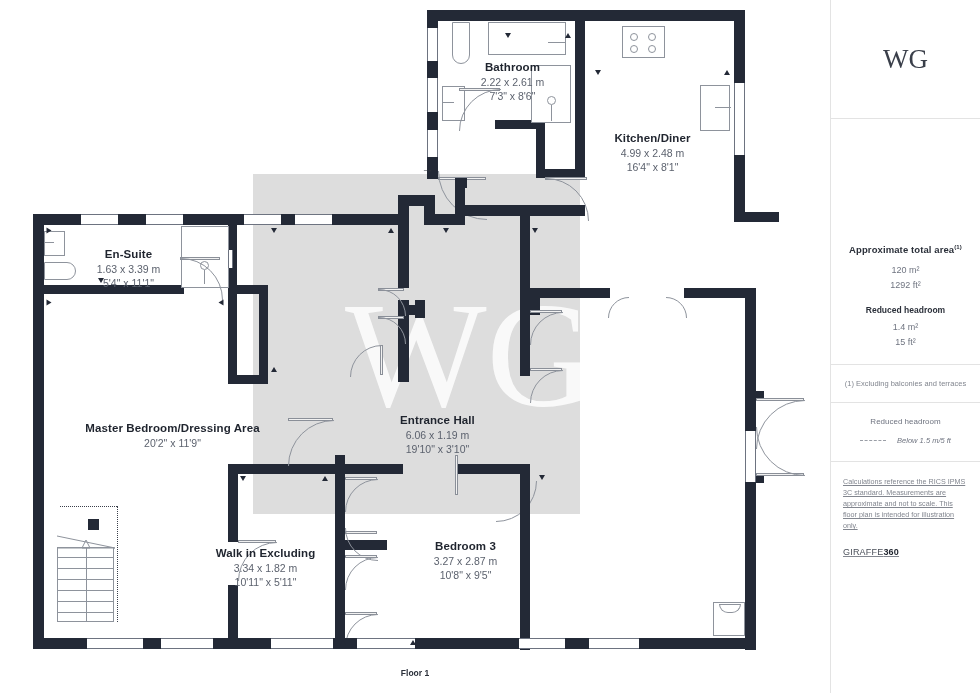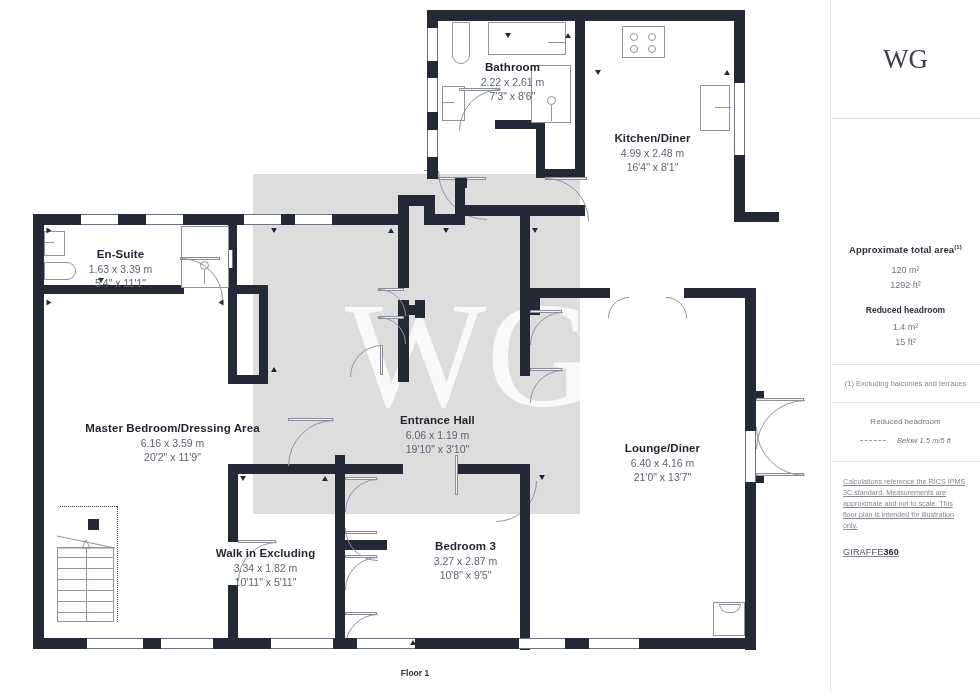--- a/index.html
+++ b/index.html
@@ -295,44 +295,38 @@
       <div class="dim">2.22 x 2.61 m</div>
       <div class="dim">7'3" x 8'6"</div>
     </div>
 
     <div class="lbl" style="left:545px;top:131px;width:215px;">
       <div class="name">Kitchen/Diner</div>
       <div class="dim">4.99 x 2.48 m</div>
       <div class="dim">16'4" x 8'1"</div>
     </div>
 
-    <div class="lbl" style="left:28px;top:247px;width:185px;">
+    <div class="lbl" style="left:36px;top:247px;width:185px;">
       <div class="name">En-Suite</div>
       <div class="dim">1.63 x 3.39 m</div>
       <div class="dim">5'4" x 11'1"</div>
     </div>
 
 
     <div class="lbl" style="left:30px;top:421px;width:285px;">
       <div class="name">Master Bedroom/Dressing Area</div>
-      <div class="dim">6.16 x 3.59 m</div>
       <div class="dim">20'2" x 11'9"</div>
     </div>
 
     <div class="lbl" style="left:345px;top:413px;width:185px;">
       <div class="name">Entrance Hall</div>
       <div class="dim">6.06 x 1.19 m</div>
       <div class="dim">19'10" x 3'10"</div>
     </div>
 
-    <div class="lbl" style="left:570px;top:441px;width:185px;">
-      <div class="name">Lounge/Diner</div>
-      <div class="dim">6.40 x 4.16 m</div>
-      <div class="dim">21'0" x 13'7"</div>
-    </div>
 
     <div class="lbl" style="left:173px;top:546px;width:185px;">
       <div class="name">Walk in Excluding</div>
       <div class="dim">3.34 x 1.82 m</div>
       <div class="dim">10'11" x 5'11"</div>
     </div>
 
     <div class="lbl" style="left:373px;top:539px;width:185px;text-align:center;">
       <div class="name">Bedroom 3</div>
       <div class="dim">3.27 x 2.87 m</div>

